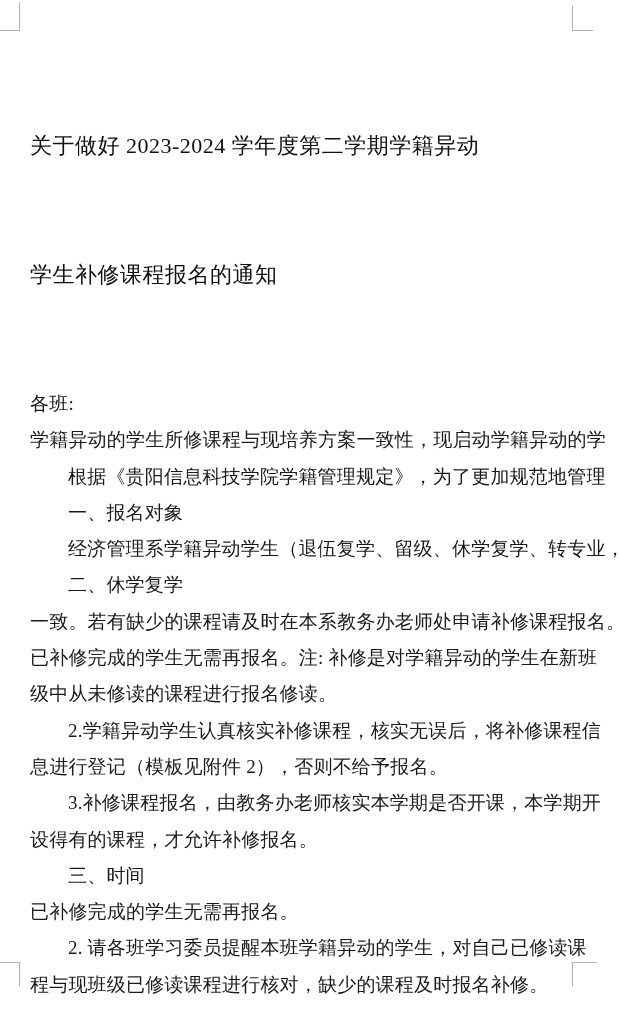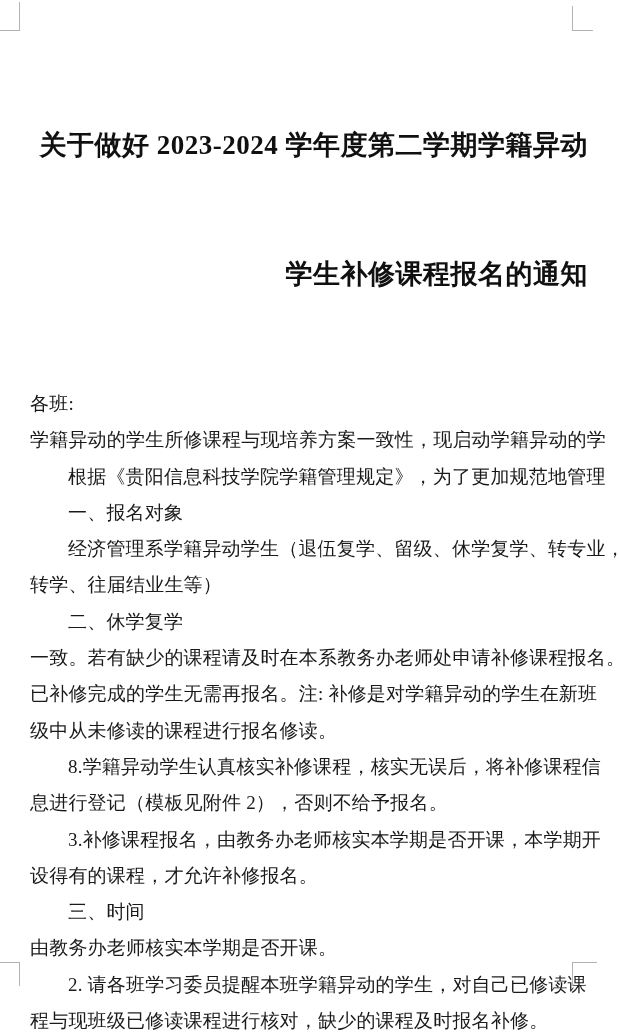--- a/index.html
+++ b/index.html
@@ -28,23 +28,23 @@
              border-left: 1px solid #b3b3b3;  border-top: 1px solid #b3b3b3; }
 
   .content {
     position: absolute;
     left: 30px;
     right: 31px;
     top: 0;
   }
   .doc-title {
     margin-top: 38px;
-    text-align: right;
-    font-weight: bold;
-    font-size: 27px;
+    text-align: left;
+    font-weight: normal;
+    font-size: 22px;
     line-height: 43px;
     color: #101010;
     white-space: pre;
     letter-spacing: 0.5px;
   }
   .body-block { margin-top: 0; }
   .bline {
     font-size: 19px;
     line-height: 29.3px;
     height: 29.3px;
@@ -68,31 +68,30 @@
     <div class="doc-title">
       <div>关于做好 2023-2024 学年度第二学期学籍异动</div>
       <div>学生补修课程报名的通知</div>
     </div>
     <div class="body-block">
         <div class="bline">各班:</div>
         <div class="bline">学籍异动的学生所修课程与现培养方案一致性，现启动学籍异动的学</div>
         <div class="bline ind">根据《贵阳信息科技学院学籍管理规定》，为了更加规范地管理</div>
         <div class="bline ind">一、报名对象</div>
         <div class="bline ind">经济管理系学籍异动学生（退伍复学、留级、休学复学、转专业，</div>
-        <div class="bline">转学、往届结业生等）</div>
         <div class="bline ind">二、休学复学</div>
         <div class="bline">一致。若有缺少的课程请及时在本系教务办老师处申请补修课程报名。</div>
         <div class="bline">已补修完成的学生无需再报名。注: 补修是对学籍异动的学生在新班</div>
         <div class="bline">级中从未修读的课程进行报名修读。</div>
-        <div class="bline ind">8.学籍异动学生认真核实补修课程，核实无误后，将补修课程信</div>
+        <div class="bline ind">2.学籍异动学生认真核实补修课程，核实无误后，将补修课程信</div>
         <div class="bline">息进行登记（模板见附件 2），否则不给予报名。</div>
         <div class="bline ind">3.补修课程报名，由教务办老师核实本学期是否开课，本学期开</div>
         <div class="bline">设得有的课程，才允许补修报名。</div>
         <div class="bline ind">三、时间</div>
-        <div class="bline">由教务办老师核实本学期是否开课。</div>
+        <div class="bline">已补修完成的学生无需再报名。</div>
         <div class="bline ind">2. 请各班学习委员提醒本班学籍异动的学生，对自己已修读课</div>
         <div class="bline">程与现班级已修读课程进行核对，缺少的课程及时报名补修。</div>
         <div class="bline"></div>
         <div class="bline ind">附件 ： 贵阳信息科技学院 2023-2024-2 学期学籍异动学生补</div>
       </div>
   </div>
 
 </div>
 
 </body></html>

